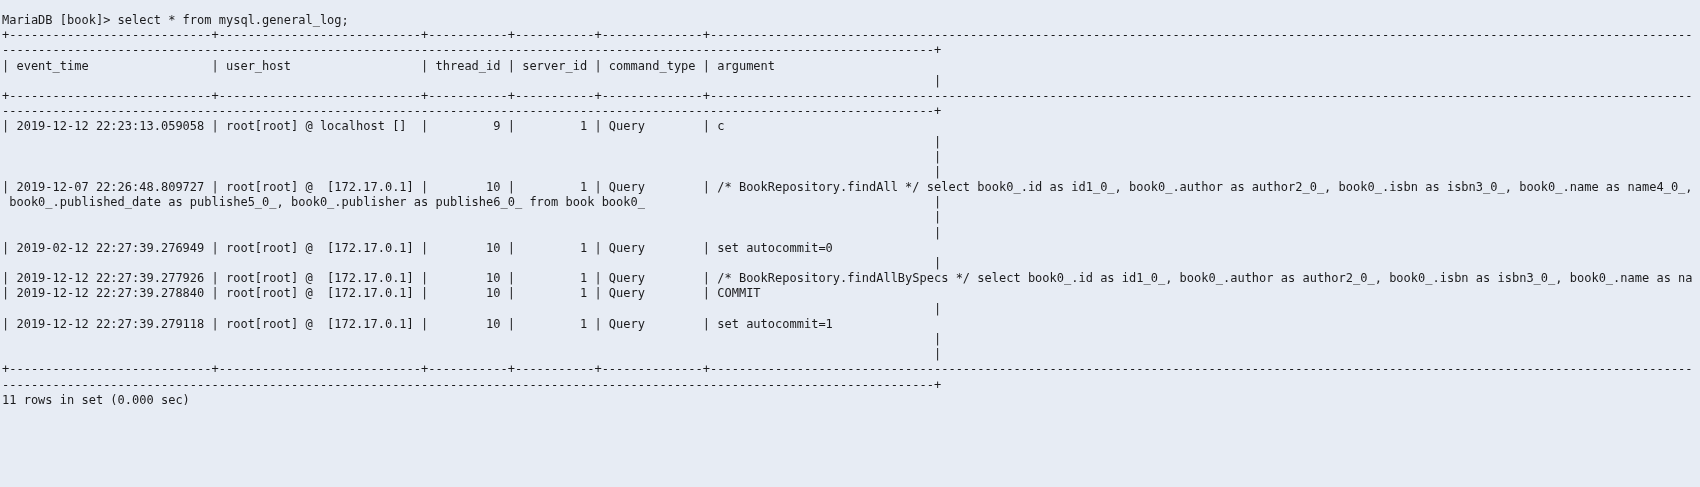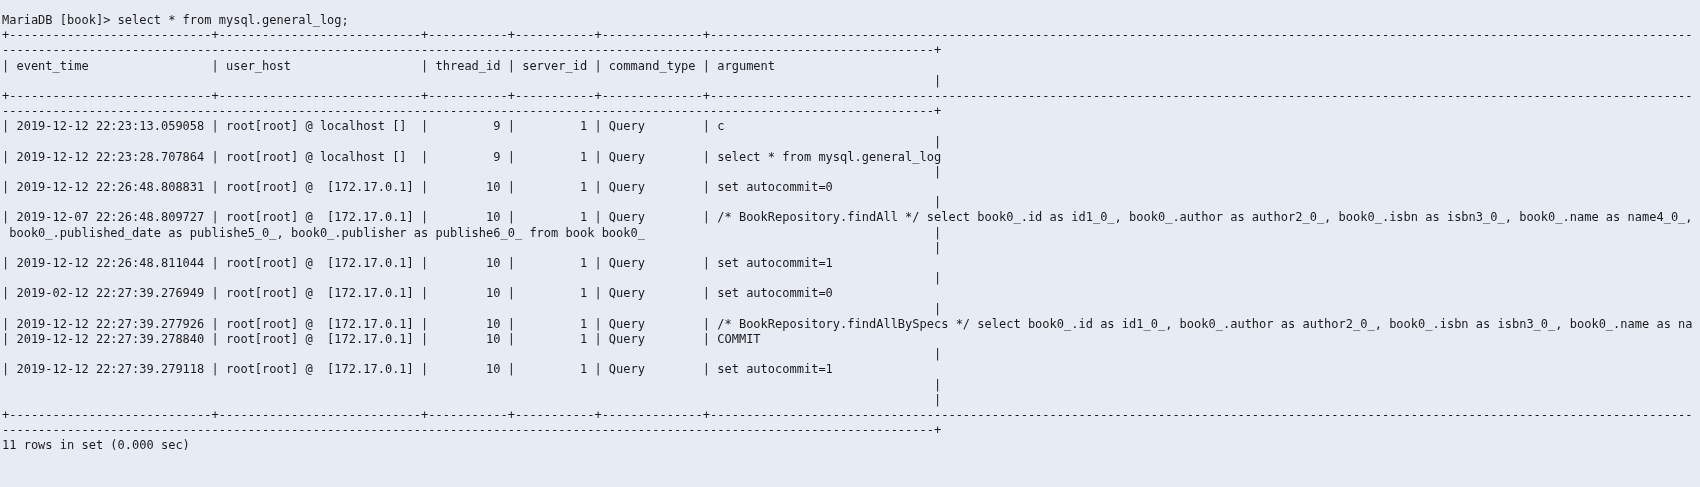--- a/index.html
+++ b/index.html
@@ -35,28 +35,25 @@
   <div class="tline">MariaDB [book]&gt; select * from mysql.general_log;</div>
   <div id="table-lines">
       <div class="tline">+----------------------------+----------------------------+-----------+-----------+--------------+----------------------------------------------------------------------------------------------------------------------------------------</div>
       <div class="tline">---------------------------------------------------------------------------------------------------------------------------------+</div>
       <div class="tline">| event_time                 | user_host                  | thread_id | server_id | command_type | argument                                                                                                                               </div>
       <div class="tline">                                                                                                                                 |</div>
       <div class="tline">+----------------------------+----------------------------+-----------+-----------+--------------+----------------------------------------------------------------------------------------------------------------------------------------</div>
       <div class="tline">---------------------------------------------------------------------------------------------------------------------------------+</div>
       <div class="tline">| 2019-12-12 22:23:13.059058 | root[root] @ localhost []  |         9 |         1 | Query        | c                                                                                                                                      </div>
       <div class="tline">                                                                                                                                 |</div>
-      <div class="tline">| 2019-12-12 22:23:28.707864 | root[root] @ localhost []  |         9 |         1 | Query        | select * from mysql.general_log                                                                                                        </div>
       <div class="tline">                                                                                                                                 |</div>
-      <div class="tline">| 2019-12-12 22:26:48.808831 | root[root] @  [172.17.0.1] |        10 |         1 | Query        | set autocommit=0                                                                                                                       </div>
       <div class="tline">                                                                                                                                 |</div>
       <div class="tline">| 2019-12-07 22:26:48.809727 | root[root] @  [172.17.0.1] |        10 |         1 | Query        | /* BookRepository.findAll */ select book0_.id as id1_0_, book0_.author as author2_0_, book0_.isbn as isbn3_0_, book0_.name as name4_0_,</div>
       <div class="tline"> book0_.published_date as publishe5_0_, book0_.publisher as publishe6_0_ from book book0_                                        |</div>
       <div class="tline">                                                                                                                                 |</div>
-      <div class="tline">| 2019-12-12 22:26:48.811044 | root[root] @  [172.17.0.1] |        10 |         1 | Query        | set autocommit=1                                                                                                                       </div>
       <div class="tline">                                                                                                                                 |</div>
       <div class="tline">| 2019-02-12 22:27:39.276949 | root[root] @  [172.17.0.1] |        10 |         1 | Query        | set autocommit=0                                                                                                                       </div>
       <div class="tline">                                                                                                                                 |</div>
       <div class="tline">| 2019-12-12 22:27:39.277926 | root[root] @  [172.17.0.1] |        10 |         1 | Query        | /* BookRepository.findAllBySpecs */ select book0_.id as id1_0_, book0_.author as author2_0_, book0_.isbn as isbn3_0_, book0_.name as na</div>
       <div class="tline">| 2019-12-12 22:27:39.278840 | root[root] @  [172.17.0.1] |        10 |         1 | Query        | COMMIT                                                                                                                                 </div>
       <div class="tline">                                                                                                                                 |</div>
       <div class="tline">| 2019-12-12 22:27:39.279118 | root[root] @  [172.17.0.1] |        10 |         1 | Query        | set autocommit=1                                                                                                                       </div>
       <div class="tline">                                                                                                                                 |</div>
       <div class="tline">                                                                                                                                 |</div>
       <div class="tline">+----------------------------+----------------------------+-----------+-----------+--------------+----------------------------------------------------------------------------------------------------------------------------------------</div>

